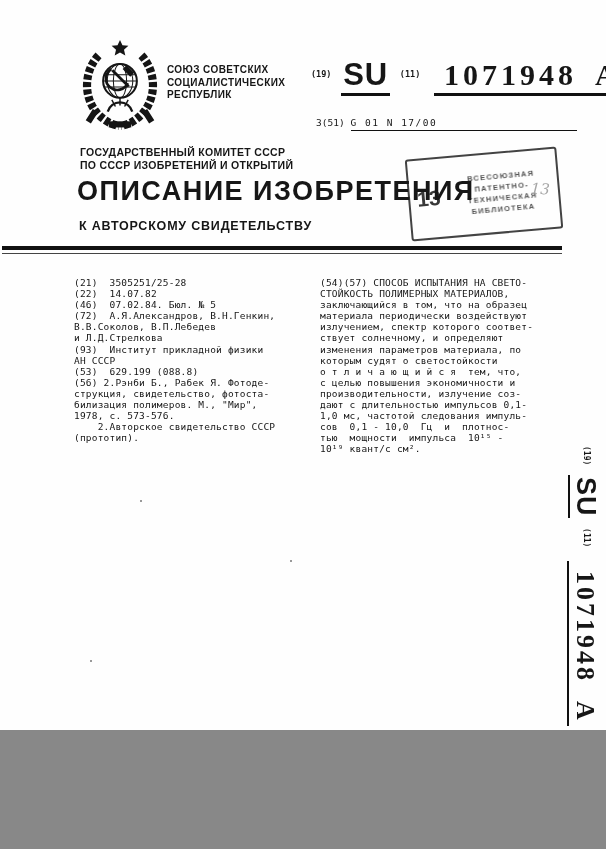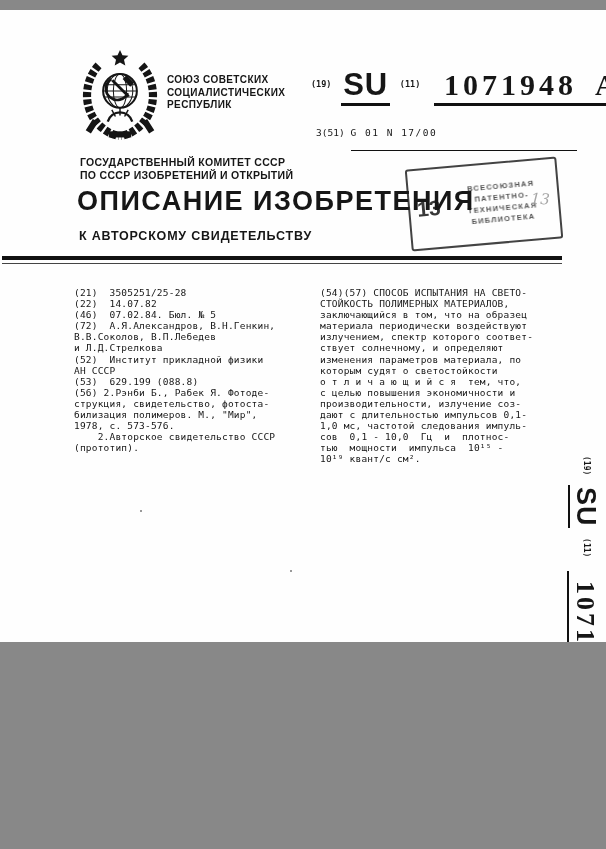--- a/index.html
+++ b/index.html
@@ -1,17 +1,17 @@
 <!DOCTYPE html>
 <html><head>
 <meta charset="utf-8">
 <style>
   html,body{margin:0;padding:0;background:#888;}
   .page{
-    position:relative; width:606px; height:632px; margin:10px auto;
+    position:relative; width:606px; height:730px; margin:0 auto;
     background:#fefefe; color:#161616; overflow:hidden;
     font-family:"DejaVu Sans Mono", monospace;
   }
   
   .emblem{position:absolute; left:74px; top:38px; width:92px; height:92px;}
   .country{
     position:absolute; left:167px; top:64px;
     font-family:"Liberation Sans", sans-serif; font-weight:bold;
     font-size:10px; line-height:12.5px; letter-spacing:.4px;
   }
@@ -25,21 +25,21 @@
   .pubnum{
     display:inline-block; font-family:"Liberation Serif", serif;
     font-weight:bold; font-size:30px; letter-spacing:4px;
     border-bottom:3px solid #111; padding:0 6px 1px 10px; line-height:34px; margin-left:4px;
   }
   .pubnum .kind{margin-left:18px; letter-spacing:0;}
   .ipcline{position:absolute; left:316px; top:117px; font-size:9.5px; white-space:nowrap;}
   .ipcline .ipc-ed{margin-right:6px;}
   .ipc-class{
     display:inline-block; border-bottom:1.5px solid #111;
-    width:226px; padding-bottom:12px; letter-spacing:1.5px;
+    width:226px; padding-bottom:2px; letter-spacing:1.5px;
   }
   .committee{
     position:absolute; left:80px; top:146px;
     font-family:"Liberation Sans", sans-serif; font-weight:bold;
     font-size:10.5px; line-height:12.5px; letter-spacing:.3px;
   }
   .doc-title{
     position:absolute; left:77px; top:176px;
     font-family:Liberation Sans, sans-serif; font-weight:bold;
     font-size:27px; letter-spacing:1.5px; white-space:nowrap;
@@ -153,21 +153,21 @@
 
   <div class="rule"></div>
 
   <div class="col col-left">
       <div class="tline">(21)  3505251/25-28</div>
       <div class="tline">(22)  14.07.82</div>
       <div class="tline">(46)  07.02.84. Бюл. № 5</div>
       <div class="tline">(72)  А.Я.Александров, В.Н.Генкин,</div>
       <div class="tline">В.В.Соколов, В.П.Лебедев</div>
       <div class="tline">и Л.Д.Стрелкова</div>
-      <div class="tline">(52)  Институт прикладной физики</div>
+      <div class="tline">(93)  Институт прикладной физики</div>
       <div class="tline">АН СССР</div>
       <div class="tline">(53)  629.199 (088.8)</div>
       <div class="tline">(56) 2.Рэнби Б., Рабек Я. Фотоде-</div>
       <div class="tline">струкция, свидетельство, фотоста-</div>
       <div class="tline">билизация полимеров. М., "Мир",</div>
       <div class="tline">1978, с. 573-576.</div>
       <div class="tline">    2.Авторское свидетельство СССР</div>
       <div class="tline">(прототип).</div>
     </div>
 

